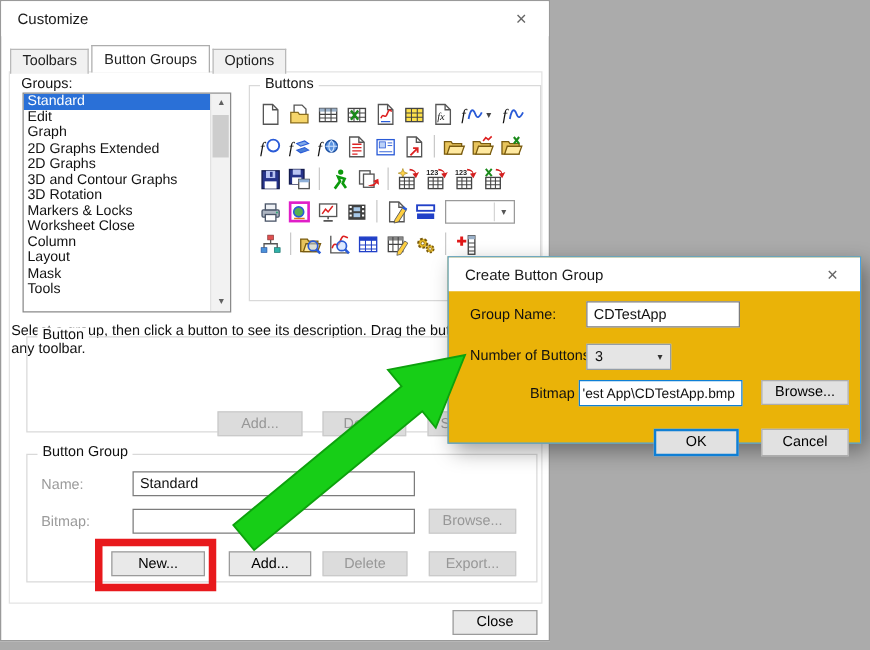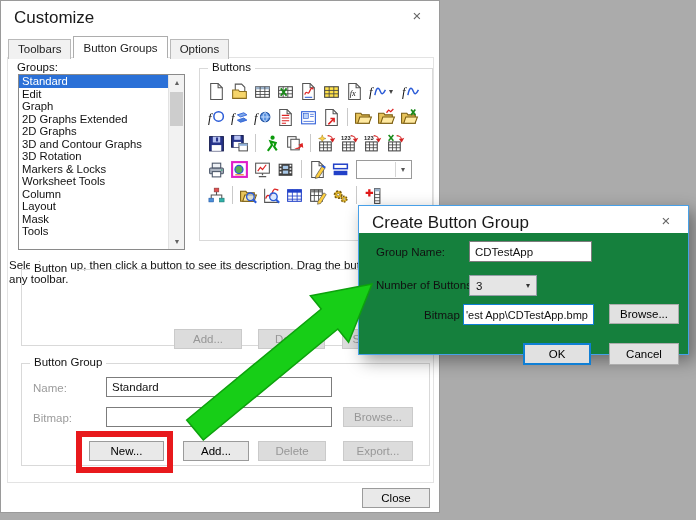--- a/index.html
+++ b/index.html
@@ -4,21 +4,21 @@
 <style>
   * { margin:0; padding:0; box-sizing:border-box; }
   html,body { width:696px; height:520px; }
   body { font-family:"Liberation Sans", sans-serif; font-size:11.5px; color:#111; }
   #canvas { position:relative; width:696px; height:520px; background:#ababab; overflow:hidden; }
 
   
   .dlg-main { position:absolute; left:0; top:0; width:440px; height:513px;
               background:#fff; border:1px solid #9a9a9a; }
   .titlebar { position:relative; height:28px; background:#fff; }
-  .titlebar .t-text { position:absolute; left:13px; top:7px; font-size:17px; color:#1a1a1a; }
+  .titlebar .t-text { position:absolute; left:13px; top:7px; font-size:12px; color:#1a1a1a; }
   .x-btn { position:absolute; right:6px; top:2px; width:32px; height:24px;
            display:flex; align-items:center; justify-content:center;
            font-size:15px; color:#666; cursor:default; }
   
   .tabs { position:absolute; left:7px; top:34px; display:flex; align-items:flex-end; height:23px; z-index:2; }
   .tab { padding:3px 9px 4px 9px; background:#f1f1f1; border:1px solid #b9b9b9; border-bottom:none;
          margin-right:2px; font-size:11.5px; color:#222; position:relative; top:1px; }
   .tab.active { background:#fff; padding-top:5px; top:0; z-index:3; border-color:#adadad; }
   .tab-pane { position:absolute; left:6px; top:56px; width:427px; height:426px;
               border:1px solid #e3e3e3; background:#fff; }
@@ -66,21 +66,21 @@
          font-family:"Liberation Sans", sans-serif; overflow:hidden; white-space:nowrap; }
   .btn.disabled { background:#dcdcdc; border-color:#cacaca; color:#979797; }
   .btn.win { background:#e1e1e1; border-color:#adadad; }
 
   .textbox { position:absolute; height:20px; background:#fff; border:1px solid #7c7c7c;
              font-size:11.5px; display:flex; align-items:center; padding-left:5px;
              white-space:nowrap; overflow:hidden; }
 
   
   .dlg-create { position:absolute; left:358px; top:205px; width:331px; height:150px;
-                background:#15803d; border:1px solid #47a0e8; z-index:30;
+                background:#eab308; border:1px solid #47a0e8; z-index:30;
                 box-shadow:5px 6px 16px rgba(0,0,0,0.38); }
   .dlg-create .titlebar { height:27px; background:#fff; }
   .dlg-create .textbox.focused { border:1px solid #0f7fd5; }
   .combo { position:absolute; height:21px; background:#e5e5e5; border:1px solid #949da6;
            font-size:11.5px; display:flex; align-items:center; padding-left:6px; }
   .combo .chev { position:absolute; right:6px; font-size:8px; color:#333; }
   .btn.ok-default { border:2px solid #0f7fd5; height:22px; }
 
   
   .red-rect { position:absolute; left:76px; top:431px; width:97px; height:42px;
@@ -110,21 +110,21 @@
     <div class="listbox">
       <div class="list-items" id="groups-list">
           <div class="list-item selected" style="background: rgb(42, 112, 215);">Standard</div>
           <div class="list-item">Edit</div>
           <div class="list-item">Graph</div>
           <div class="list-item">2D Graphs Extended</div>
           <div class="list-item">2D Graphs</div>
           <div class="list-item">3D and Contour Graphs</div>
           <div class="list-item">3D Rotation</div>
           <div class="list-item">Markers &amp; Locks</div>
-          <div class="list-item">Worksheet Tools</div>
+          <div class="list-item">Worksheet Close</div>
           <div class="list-item">Column</div>
           <div class="list-item">Layout</div>
           <div class="list-item">Mask</div>
           <div class="list-item">Tools</div>
         </div>
       <div class="vscroll">
         <span class="arr up">▲</span>
         <span class="arr dn">▼</span>
         <span class="thumb"></span>
       </div>

